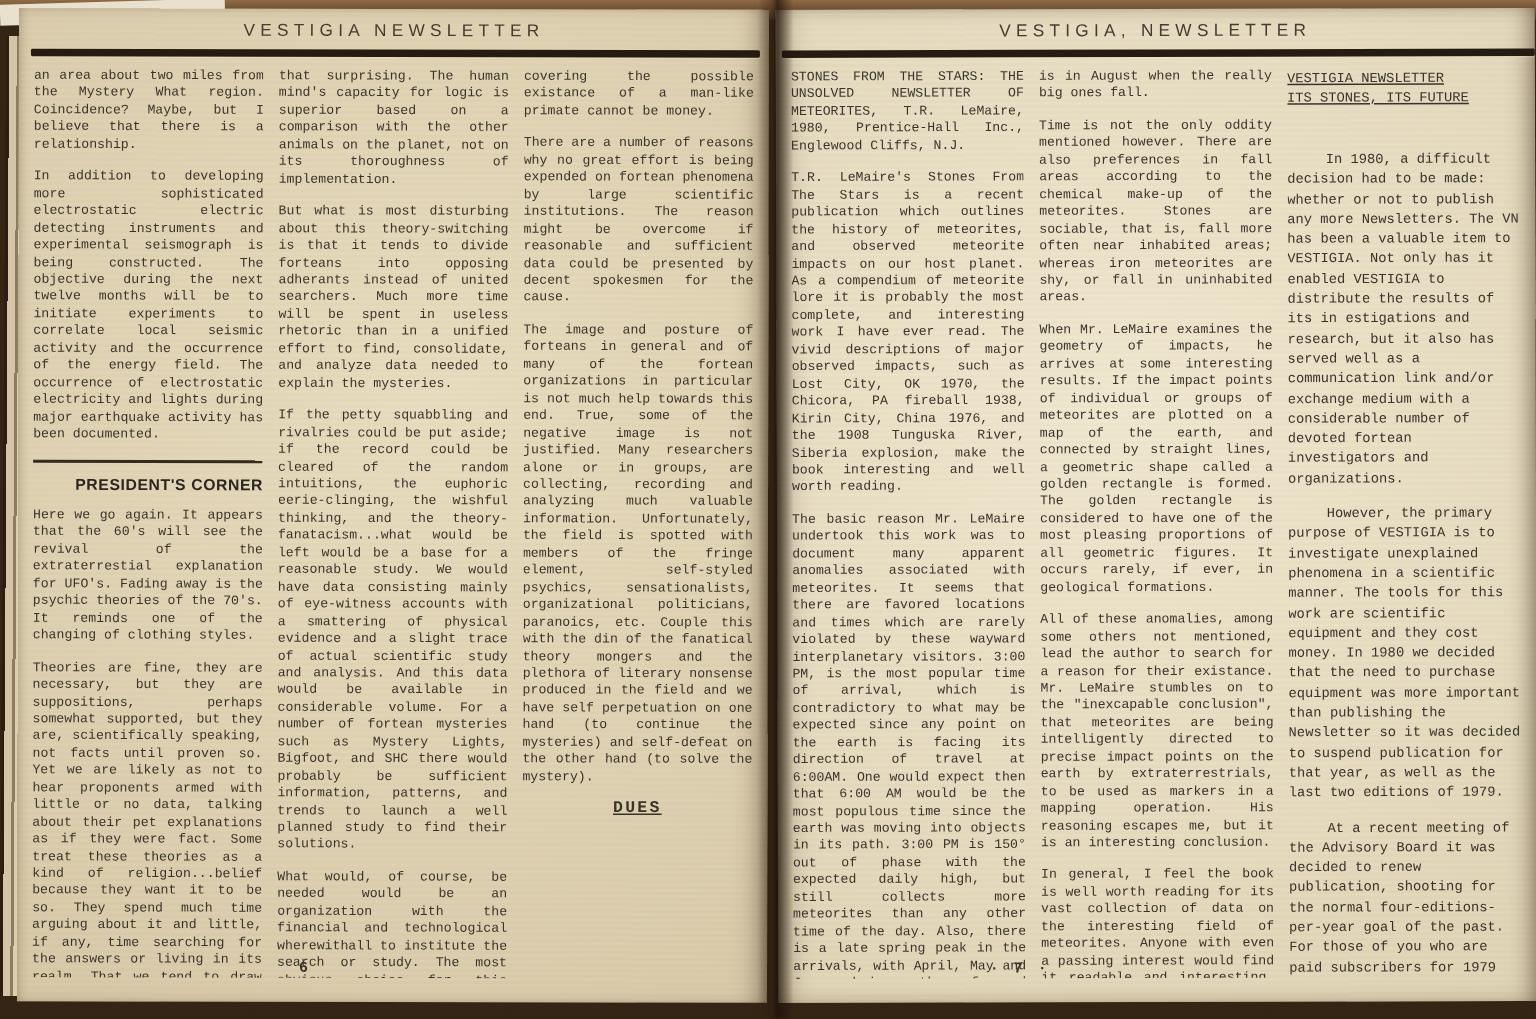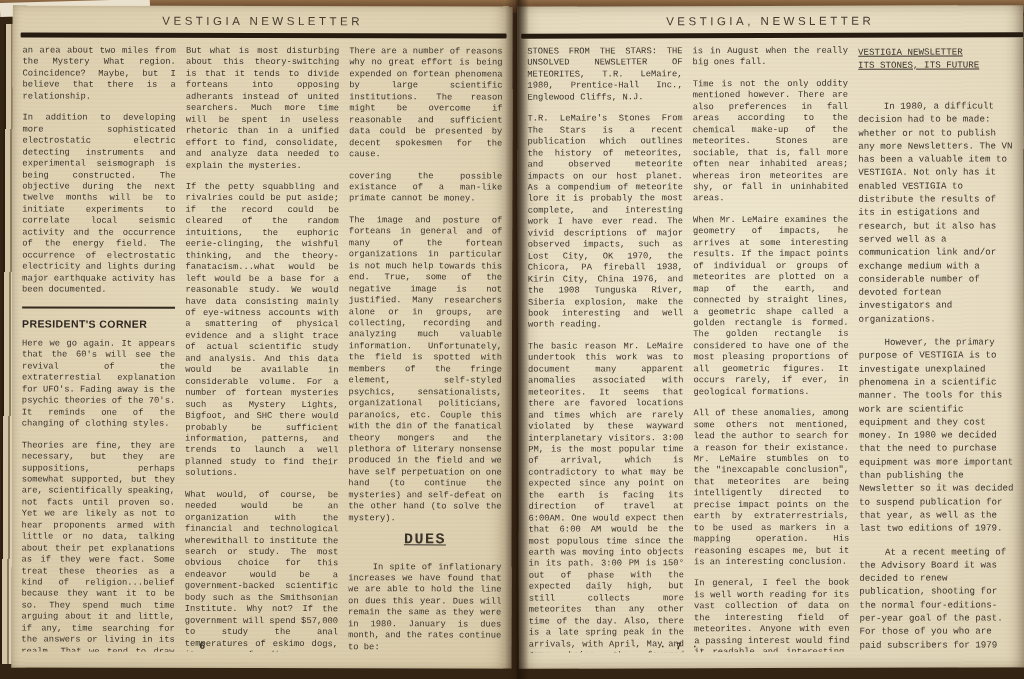--- a/index.html
+++ b/index.html
@@ -40,23 +40,23 @@
   .thick-rule{height:5px;background:#261b10;margin:6px 6px 8px 8px;border-radius:1px;
     box-shadow:0 1px 0 rgba(255,245,220,.25);}
   .page-right .thick-rule{margin:6px 0 8px 4px;}
   .cols{display:flex;gap:10px;padding:0 10px;height:606px;overflow:hidden;}
   .col{flex:1;font-size:8.8px;line-height:11.45px;text-align:justify;overflow:hidden;
     color:#3a332b;}
   .col p{margin:0 0 10px;}
   .col p.indent{text-indent:2.8em;}
   .sect-rule{border-top:2px solid #342a1e;margin:4px 0 10px;}
   .h-pc{font-family:"Liberation Sans",sans-serif;font-weight:700;font-size:10.5px;
-    letter-spacing:.4px;text-align:left;margin:0 0 9px;color:#2d2username620;color:#2d2620;}
-  .h-dues{text-align:center;text-decoration:underline;font-weight:700;font-size:15px;
-    letter-spacing:1.5px;margin:0 0 16px;}
+    letter-spacing:.4px;text-align:right;margin:0 0 9px;color:#2d2username620;color:#2d2620;}
+  .h-dues{text-align:center;text-decoration:underline;font-weight:700;font-size:11px;
+    letter-spacing:1.5px;margin:0 0 4px;}
   .h-status div{text-decoration:underline;}
   .h-status{font-size:9.2px;line-height:13px;margin:0 0 28px;text-align:left;}
   .col.loose{font-size:9.2px;line-height:13.3px;text-align:left;}
   .page-num{position:absolute;bottom:16px;width:100%;text-align:center;font-size:10px;
     font-weight:700;color:#3a332b;letter-spacing:2px;}
   .page-left .page-num{left:-58px;}
   .page-right .page-num{left:-92px;}
 </style>
 </head>
 <body>
@@ -71,30 +71,30 @@
   <div class="cols">
     <div class="col">
       <p>an area about two miles from the Mystery What region. Coincidence? Maybe, but I believe that there is a relationship.</p>
       <p>In addition to developing more sophisticated electrostatic electric detecting instruments and experimental seismograph is being constructed. The objective during the next twelve months will be to initiate experiments to correlate local seismic activity and the occurrence of the energy field. The occurrence of electrostatic electricity and lights during major earthquake activity has been documented.</p>
       <div class="sect-rule"></div>
       <div class="h-pc">PRESIDENT'S CORNER</div>
       <p>Here we go again. It appears that the 60's will see the revival of the extraterrestial explanation for UFO's. Fading away is the psychic theories of the 70's. It reminds one of the changing of clothing styles.</p>
       <p>Theories are fine, they are necessary, but they are suppositions, perhaps somewhat supported, but they are, scientifically speaking, not facts until proven so. Yet we are likely as not to hear proponents armed with little or no data, talking about their pet explanations as if they were fact. Some treat these theories as a kind of religion...belief because they want it to be so. They spend much time arguing about it and little, if any, time searching for the answers or living in its realm. That we tend to draw conclusions without all the facts or even without checking all the facts (particularly those seemingly opposed to what we want to believe), is not all</p>
     </div>
     <div class="col">
+      <p>that surprising. The human mind's capacity for logic is superior based on a comparison with the other animals on the planet, not on its thoroughness of implementation.</p>
       <p>But what is most disturbing about this theory-switching is that it tends to divide forteans into opposing adherants instead of united searchers. Much more time will be spent in useless rhetoric than in a unified effort to find, consolidate, and analyze data needed to explain the mysteries.</p>
       <p>If the petty squabbling and rivalries could be put aside; if the record could be cleared of the random intuitions, the euphoric eerie-clinging, the wishful thinking, and the theory-fanatacism...what would be left would be a base for a reasonable study. We would have data consisting mainly of eye-witness accounts with a smattering of physical evidence and a slight trace of actual scientific study and analysis. And this data would be available in considerable volume. For a number of fortean mysteries such as Mystery Lights, Bigfoot, and SHC there would probably be sufficient information, patterns, and trends to launch a well planned study to find their solutions.</p>
       <p>What would, of course, be needed would be an organization with the financial and technological wherewithall to institute the search or study. The most obvious choice for this endeavor would be a government-backed scientific body such as the Smithsonian Institute. Why not? If the government will spend $57,000 to study the anal temperatures of eskimo dogs, its concern for dis-</p>
     </div>
     <div class="col">
+      <p>covering the possible existance of a man-like primate cannot be money.</p>
       <p>There are a number of reasons why no great effort is being expended on fortean phenomena by large scientific institutions. The reason might be overcome if reasonable and sufficient data could be presented by decent spokesmen for the cause.</p>
-      <p>covering the possible existance of a man-like primate cannot be money.</p>
       <p>The image and posture of forteans in general and of many of the fortean organizations in particular is not much help towards this end. True, some of the negative image is not justified. Many researchers alone or in groups, are collecting, recording and analyzing much valuable information. Unfortunately, the field is spotted with members of the fringe element, self-styled psychics, sensationalists, organizational politicians, paranoics, etc. Couple this with the din of the fanatical theory mongers and the plethora of literary nonsense produced in the field and we have self perpetuation on one hand (to continue the mysteries) and self-defeat on the other hand (to solve the mystery).</p>
       <div class="h-dues">DUES</div>
-      <p class="indent">In spite of inflationary increases we have found that we are able to hold the line on dues this year.  Dues will remain the same as they were in 1980. January is dues month, and the rates continue to be:</p>
 
     </div>
   </div>
   <div class="page-num">6</div>
 </div>
 
 <div class="page page-right">
   <div class="page-header">VESTIGIA, NEWSLETTER</div>
   <div class="thick-rule"></div>
   <div class="cols">

